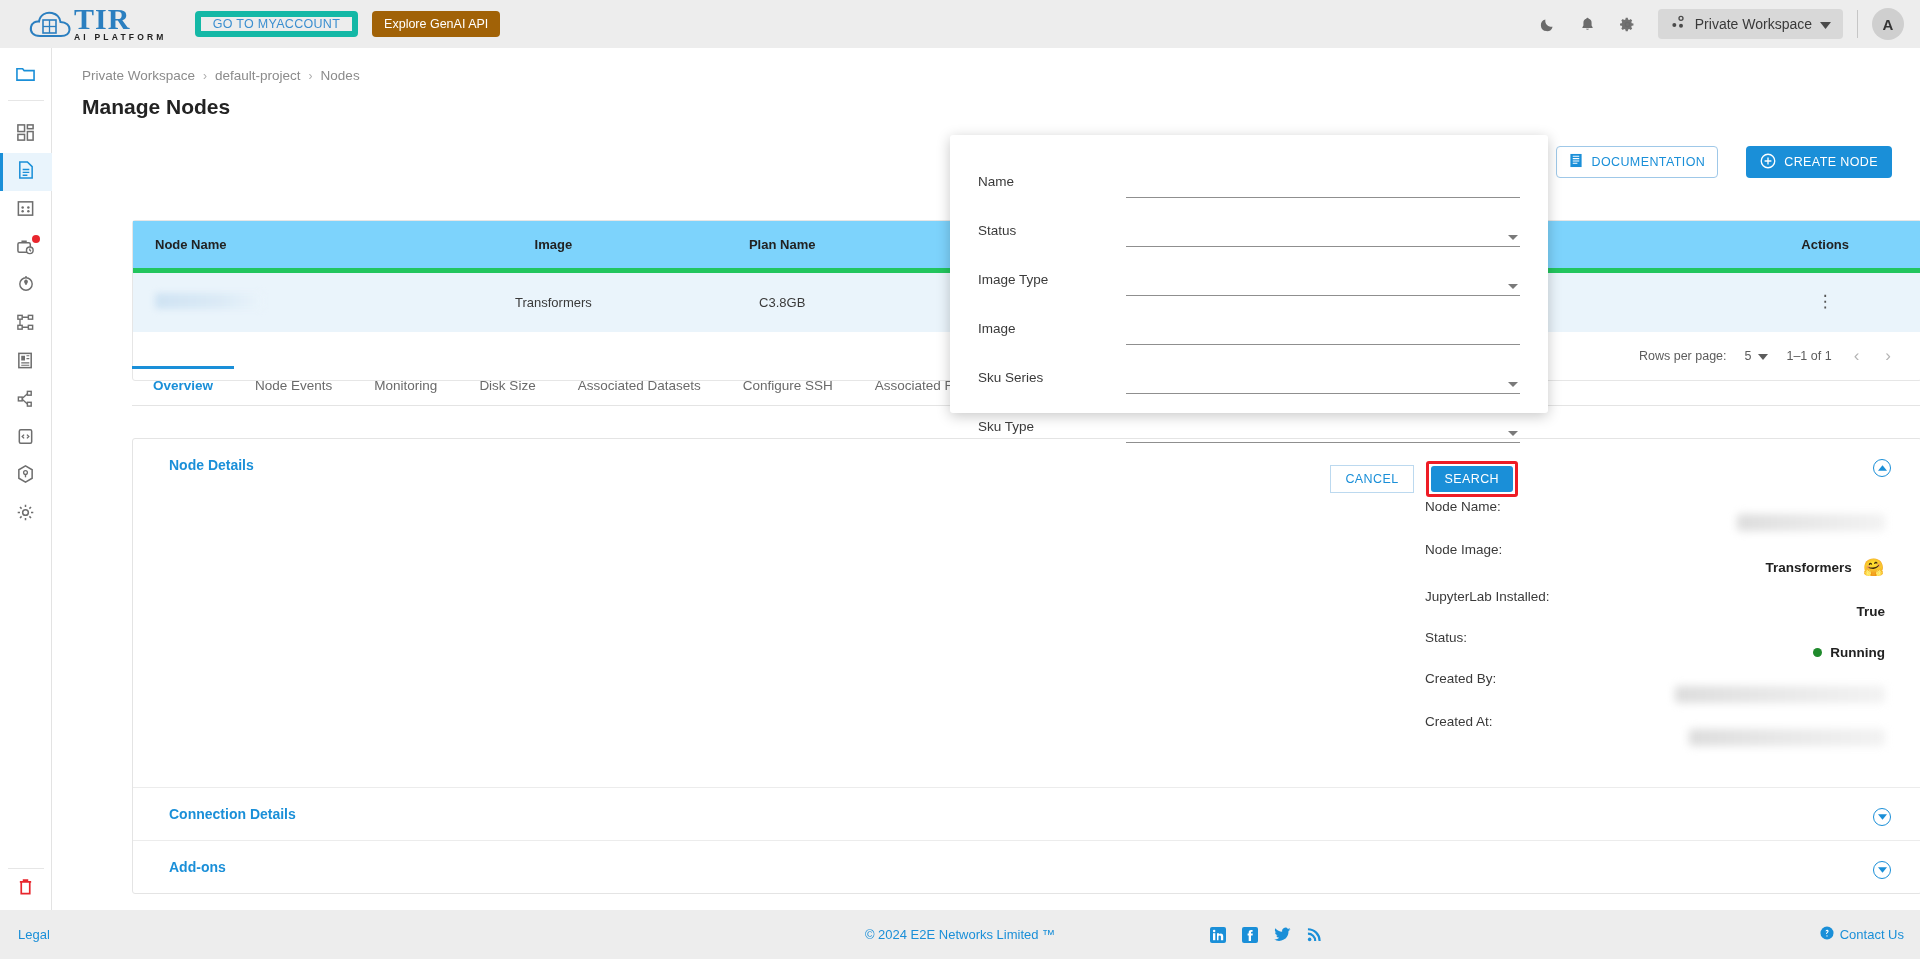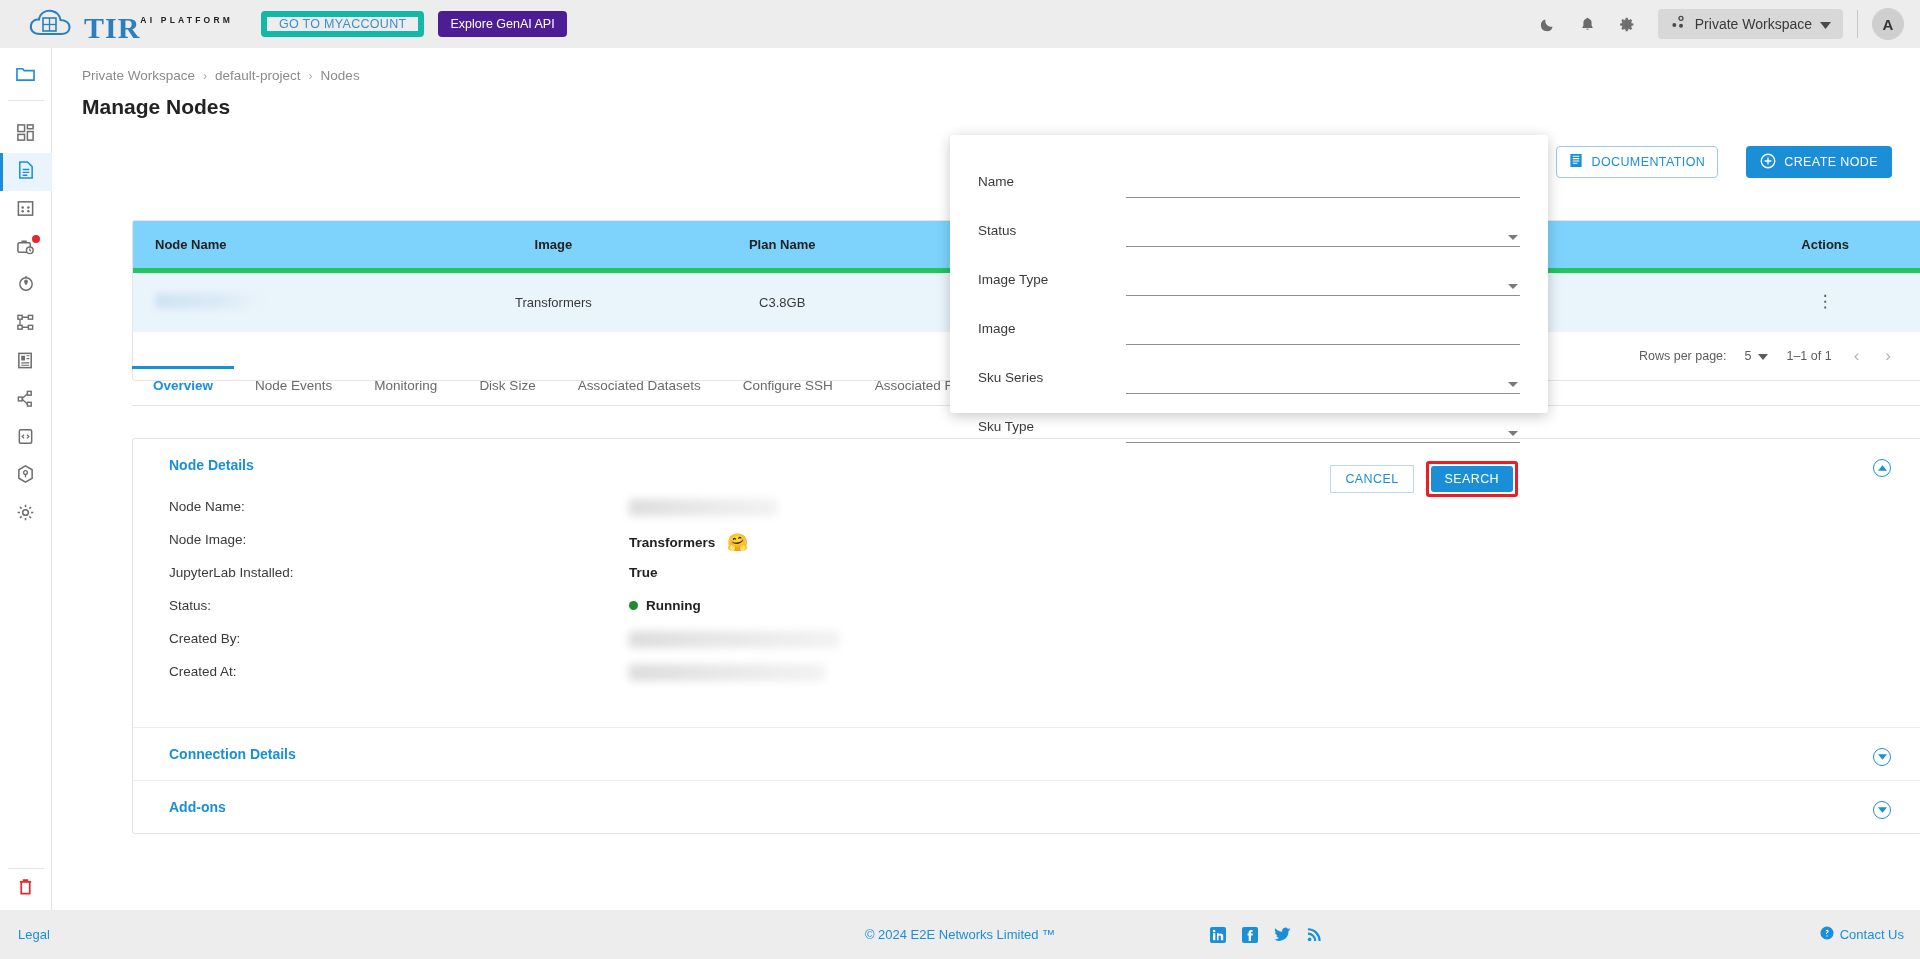--- a/index.html
+++ b/index.html
@@ -12,38 +12,38 @@
   .app { position: relative; width: 1920px; height: 959px; }
 
   
   .topbar {
     position: absolute; left: 0; top: 0; width: 1920px; height: 48px;
     background: #ededed; display: flex; align-items: center;
   }
   .logo-wrap { display: flex; align-items: flex-end; margin-left: 28px; }
   .logo-cloud { position: relative; width: 44px; height: 34px; }
   .logo-cloud svg { position: absolute; left: 0; top: 0; }
-  .logo-text { display: flex; margin-left: 12px; }
+  .logo-text { display: flex; flex-direction: column; margin-left: 2px; }
   .logo-tir {
     font-family: "Liberation Serif", serif; font-weight: bold;
     font-size: 30px; color: #2b7fc0; letter-spacing: 1px; line-height: 26px;
   }
   .logo-sub {
     font-size: 8.5px; font-weight: bold; color: #222;
     letter-spacing: 3.2px; line-height: 11px;
   }
   .btn-outline-top {
     margin-left: 28px; height: 26px; padding: 0 12px;
     border: 6px solid #14b8a6; border-radius: 4px; background: transparent;
     color: #3b8fd0; font-size: 12.5px; letter-spacing: .3px;
     display: flex; align-items: center; cursor: pointer;
   }
   .btn-solid-top {
     margin-left: 14px; height: 26px; padding: 0 12px;
-    border: none; border-radius: 4px; background: #4c1d95;
+    border: none; border-radius: 4px; background: #a16207;
     color: #fff; font-size: 12.5px; display: flex; align-items: center;
     cursor: pointer;
   }
   .top-right { margin-left: auto; display: flex; align-items: center; margin-right: 16px; }
   .icon-btn {
     width: 30px; height: 30px; display: flex; align-items: center;
     justify-content: center; color: #6b6b6b; cursor: pointer; margin: 0 5px;
   }
   .ws-pill {
     display: flex; align-items: center; gap: 8px;
@@ -191,21 +191,21 @@
     display: flex; align-items: center; padding: 18px 26px 18px 36px;
     font-size: 14px; font-weight: bold; color: #1a8fd8; cursor: pointer;
   }
   .acc-toggle {
     position: absolute; right: 30px; top: 20px;
     width: 18px; height: 18px; border-radius: 50%; border: 1.6px solid #1a8fd8;
     color: #1a8fd8; display: flex; align-items: center; justify-content: center;
     font-size: 8px; cursor: pointer;
   }
   .acc-body { padding: 8px 36px 30px 36px; }
-  .detail-row { display: flex; align-items: flex-start; min-height: 22px; margin-bottom: 11px; }
+  .detail-row { display: flex; align-items: flex-end; min-height: 22px; margin-bottom: 11px; flex-direction: column; }
   .detail-label { width: 460px; font-size: 13.5px; color: #3a3a3a; }
   .detail-value { font-size: 13.5px; color: #222; font-weight: bold; display: flex; align-items: center; gap: 12px; }
   .redacted-wide {
     display: inline-block; height: 17px; border-radius: 3px;
     background: linear-gradient(90deg,#dcdcdc,#e8e8e8 50%,#f2f2f2);
     filter: blur(4px);
   }
   .status-dot { width: 9px; height: 9px; border-radius: 50%; background: #1f8a2c; display: inline-block; }
 
   

